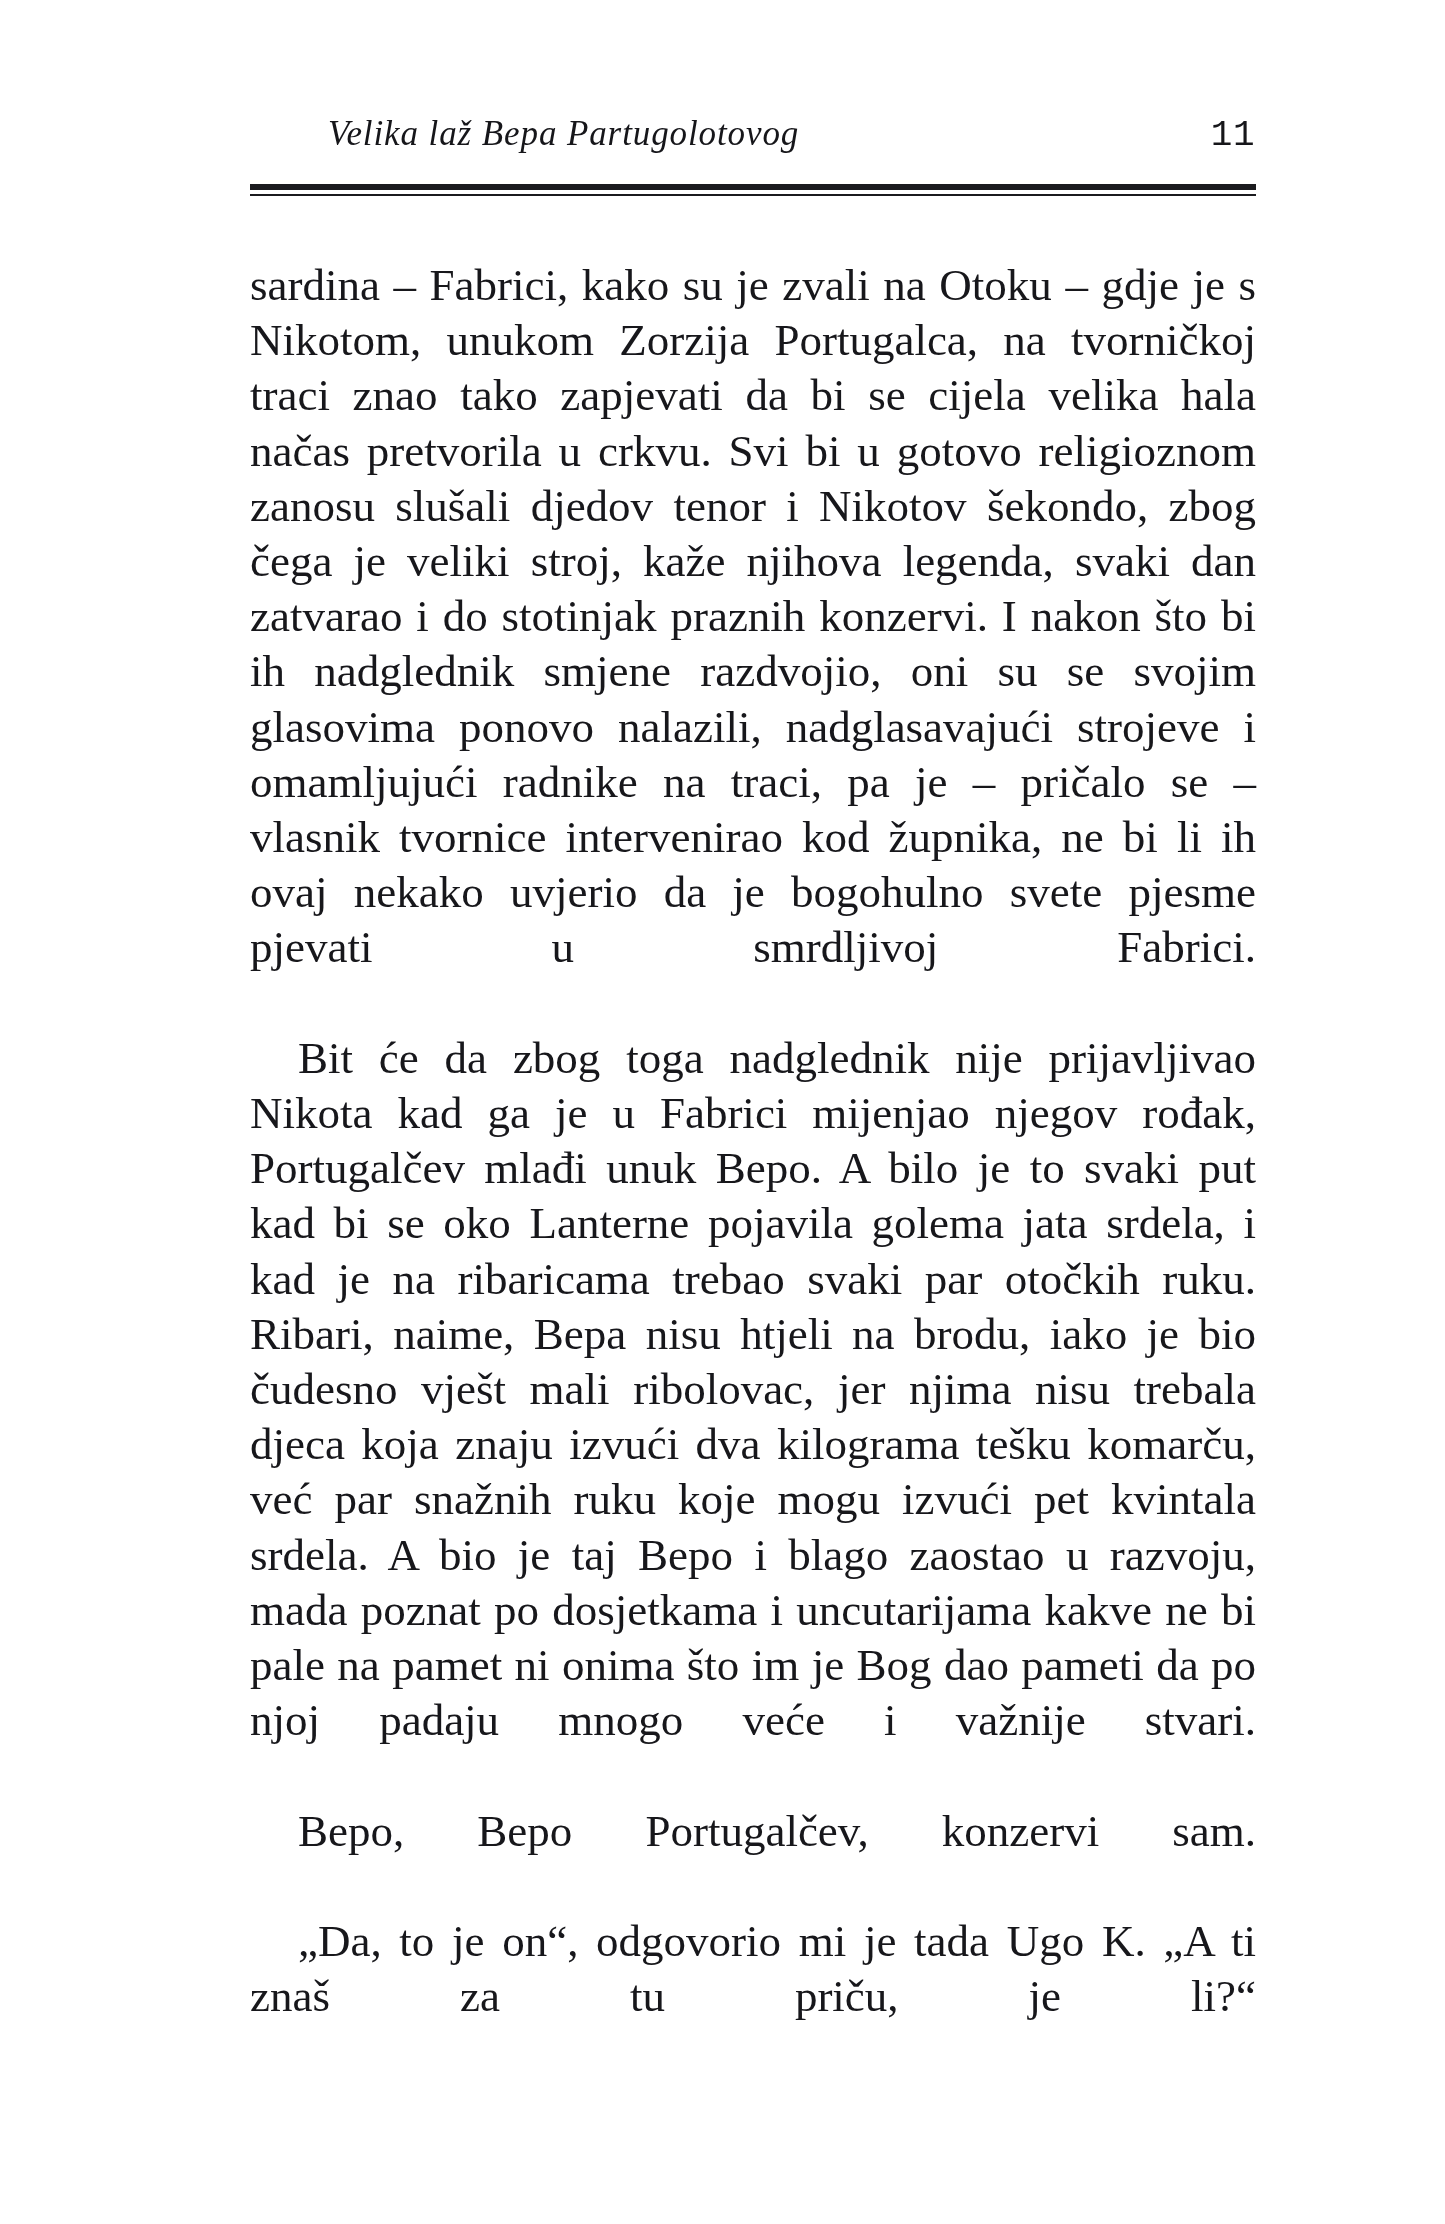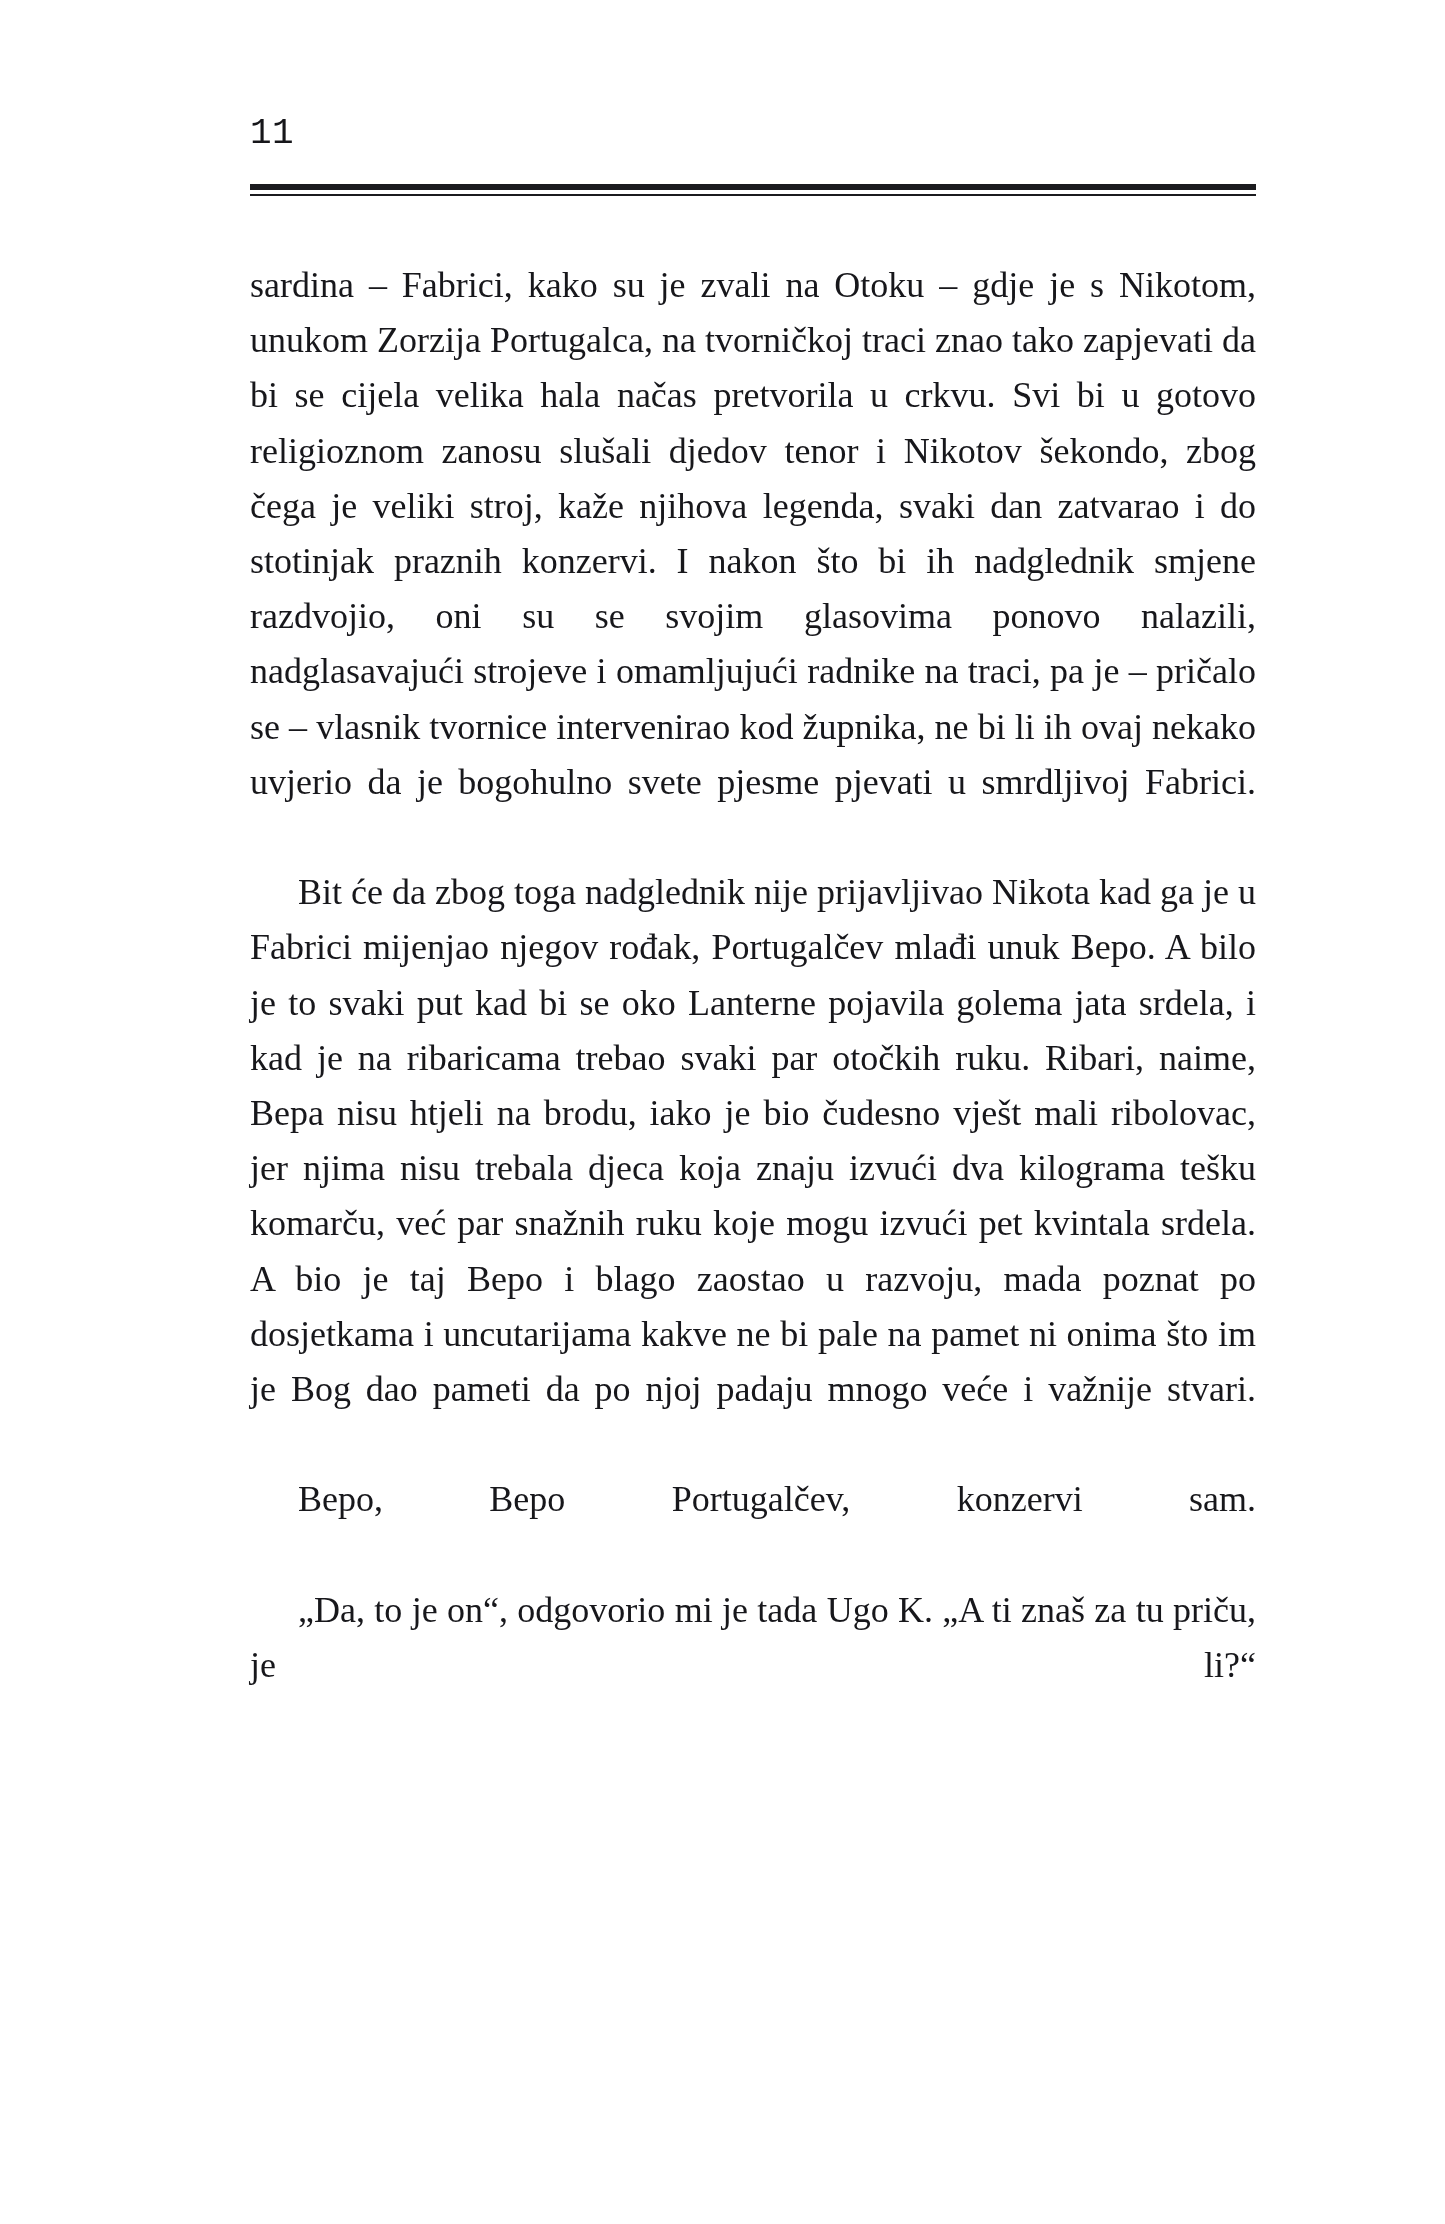--- a/index.html
+++ b/index.html
@@ -74,21 +74,21 @@
     background: #1b1b1f;
   }
 
   
   .textblock {
     position: absolute;
     left: 250px;
     top: 258px;
     width: 1006px;
     font-family: "Liberation Serif", "DejaVu Serif", serif;
-    font-size: 36px;
+    font-size: 45px;
     line-height: 55.2px;
     color: #17171b;
     text-align: justify;
     text-justify: inter-word;
     -webkit-hyphens: none;
     hyphens: none;
   }
 
   .textblock p {
     margin: 0;
@@ -106,20 +106,21 @@
     display: inline-block;
     width: 100%;
   }
 </style>
 </head>
 <body>
 
 <div class="page">
 
   <div class="running-head">
+    <div class="running-head-title">Velika laž Bepa Partugolotovog</div>
     <div class="running-head-folio">11</div>
   </div>
 
   <div class="rule-group">
     <div class="rule-thick"></div>
     <div class="rule-gap"></div>
     <div class="rule-thin"></div>
   </div>
 
   <div class="textblock">

